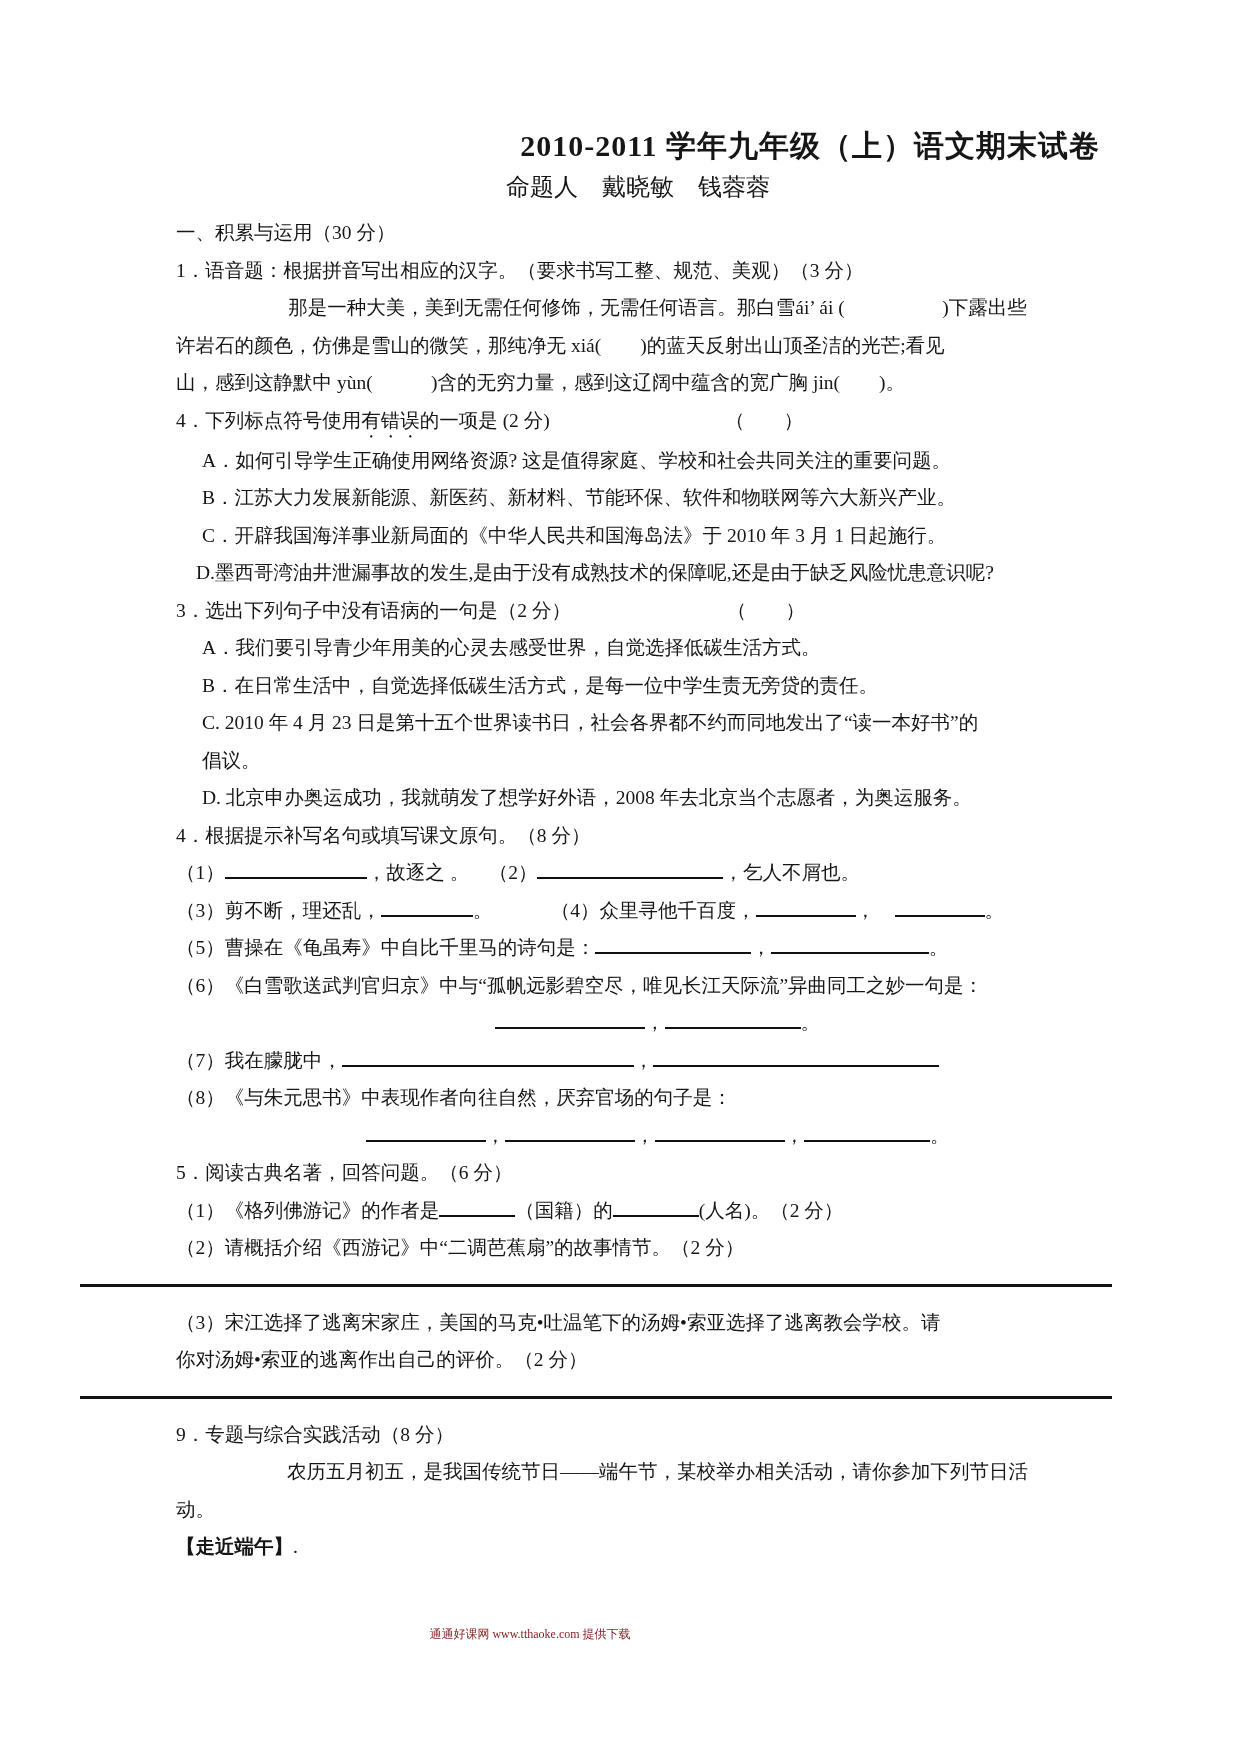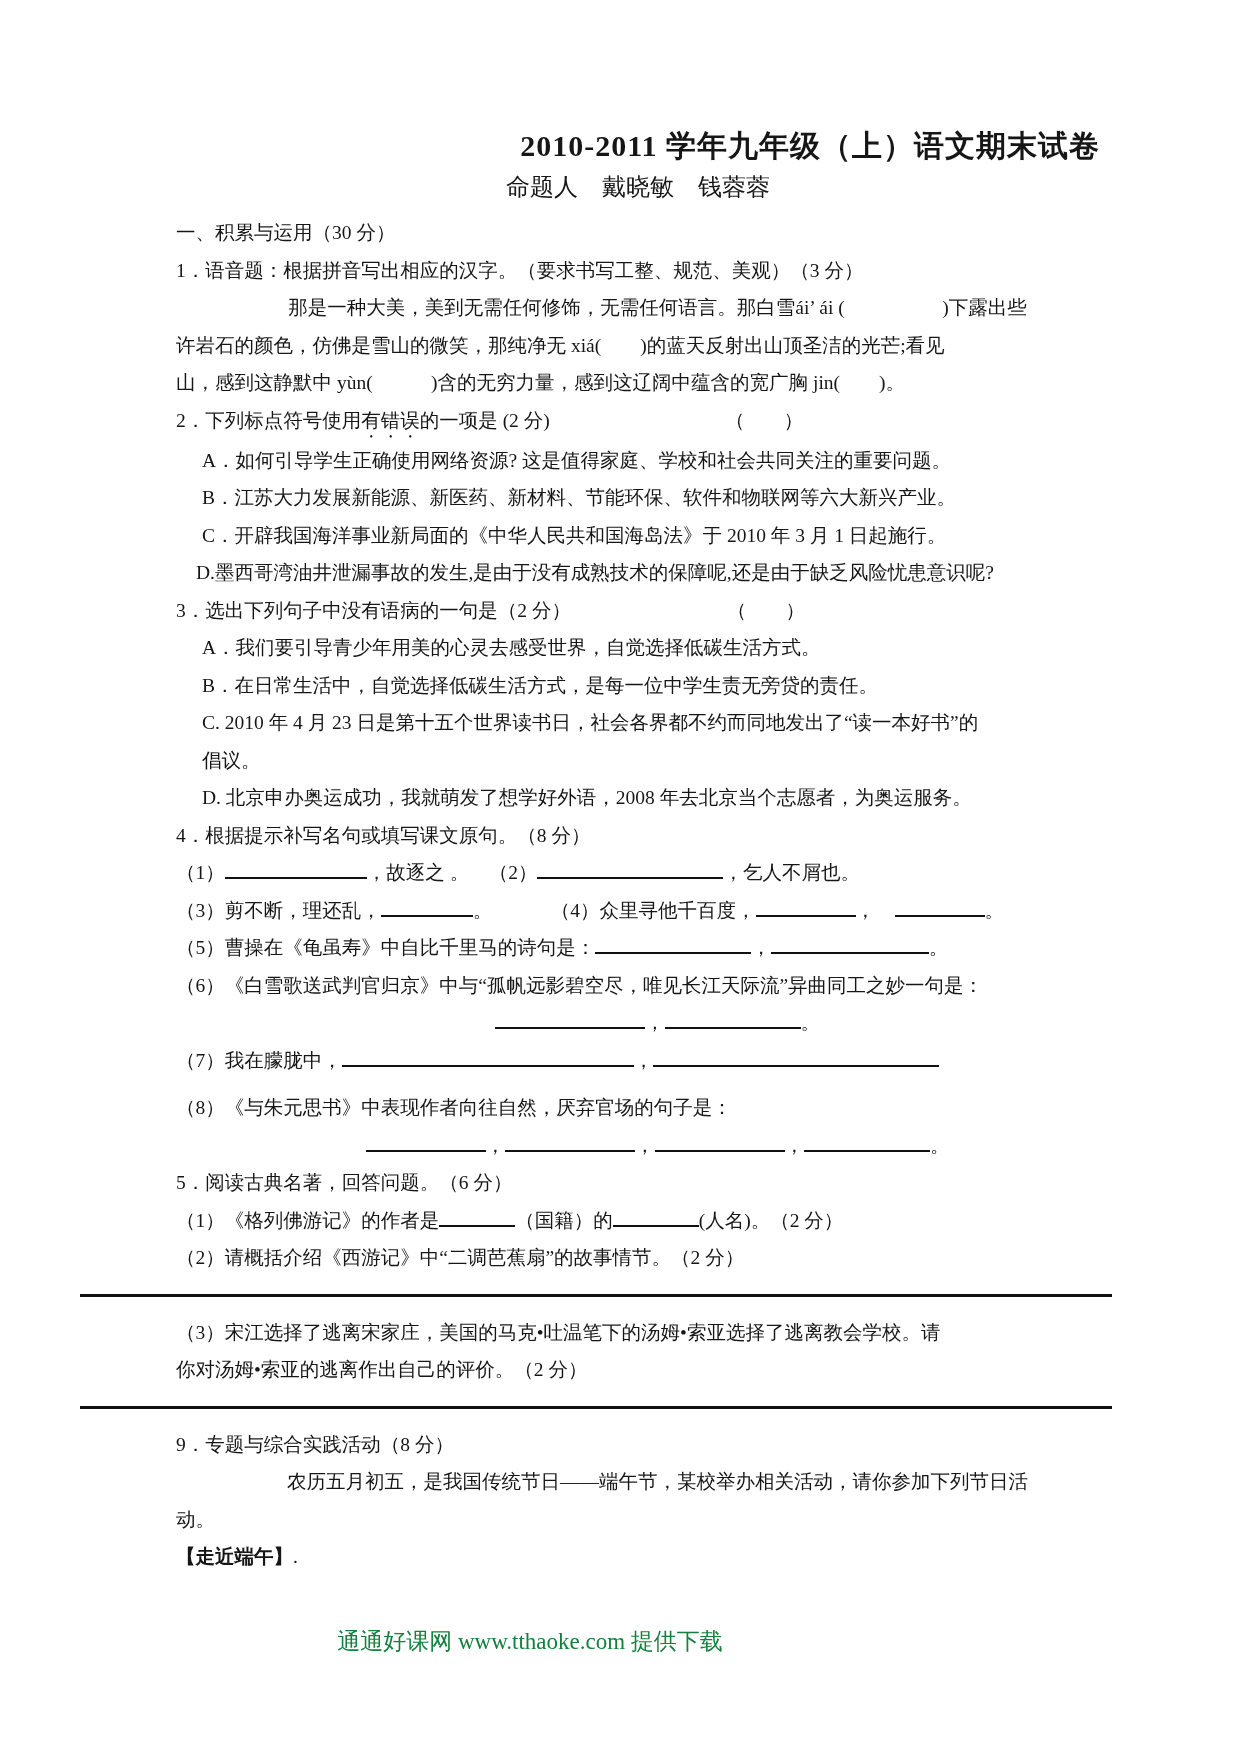--- a/index.html
+++ b/index.html
@@ -18,53 +18,53 @@
   }
   .doc-subtitle{
     text-align:center;font-size:24px;line-height:30px;margin:0 0 12px 0;
   }
   .body-lines{font-size:19.5px;}
   .line{line-height:37.5px;white-space:nowrap;}
   .ind-0{margin-left:0;}
   .ind-1{margin-left:26px;}
   .ind-2{margin-left:20px;}
   .ind-3{margin-left:39px;text-align:center;}
-  .mt10{margin-top:10px;}
+  .mt10{}
   .bold, .b{font-weight:bold;}
   .blank{
     display:inline-block;height:1em;
     border-bottom:2px solid #111;
   }
   .dots{
     -webkit-text-emphasis:dot;text-emphasis:dot;
     -webkit-text-emphasis-position:under;text-emphasis-position:under left;
   }
   .rule{
     border-top:3px solid #111;
     margin:17px 0 17px -96px;
     width:1032px;height:0;
   }
   .doc-footer{
     position:absolute;left:0;top:1626px;width:1060px;
-    text-align:center;font-size:23px;color:#15803d;
+    text-align:center;font-size:12px;color:#7f1d1d;
   }
 </style>
 </head>
 <body>
 
 <div class="page">
   <div class="doc-title">2010-2011 学年九年级（上）语文期末试卷</div>
   <div class="doc-subtitle">命题人　戴晓敏　钱蓉蓉</div>
   <div class="body-lines">
       <div class="line ind-0"><span>一、积累与运用（30 分）</span></div>
       <div class="line ind-0"><span>1．语音题：根据拼音写出相应的汉字。（要求书写工整、规范、美观）（3 分）</span></div>
       <div class="line ind-3"><span>那是一种大美，美到无需任何修饰，无需任何语言。那白雪ái’ ái (　　　　　)下露出些</span></div>
       <div class="line ind-0"><span>许岩石的颜色，仿佛是雪山的微笑，那纯净无 xiá(　　)的蓝天反射出山顶圣洁的光芒;看见</span></div>
       <div class="line ind-0"><span>山，感到这静默中 yùn(　　　)含的无穷力量，感到这辽阔中蕴含的宽广胸 jin(　　)。</span></div>
-      <div class="line ind-0"><span>2．下列标点符号使用</span><span class="dots">有错误</span><span>的一项是 (2 分)　　　　　　　　　（　　）</span></div>
+      <div class="line ind-0"><span>4．下列标点符号使用</span><span class="dots">有错误</span><span>的一项是 (2 分)　　　　　　　　　（　　）</span></div>
       <div class="line ind-1"><span>A．如何引导学生正确使用网络资源? 这是值得家庭、学校和社会共同关注的重要问题。</span></div>
       <div class="line ind-1"><span>B．江苏大力发展新能源、新医药、新材料、节能环保、软件和物联网等六大新兴产业。</span></div>
       <div class="line ind-1"><span>C．开辟我国海洋事业新局面的《中华人民共和国海岛法》于 2010 年 3 月 1 日起施行。</span></div>
       <div class="line ind-2"><span>D.墨西哥湾油井泄漏事故的发生,是由于没有成熟技术的保障呢,还是由于缺乏风险忧患意识呢?</span></div>
       <div class="line ind-0"><span>3．选出下列句子中没有语病的一句是（2 分）　　　　　　　　（　　）</span></div>
       <div class="line ind-1"><span>A．我们要引导青少年用美的心灵去感受世界，自觉选择低碳生活方式。</span></div>
       <div class="line ind-1"><span>B．在日常生活中，自觉选择低碳生活方式，是每一位中学生责无旁贷的责任。</span></div>
       <div class="line ind-1"><span>C. 2010 年 4 月 23 日是第十五个世界读书日，社会各界都不约而同地发出了“读一本好书”的</span></div>
       <div class="line ind-1"><span>倡议。</span></div>
       <div class="line ind-1"><span>D. 北京申办奥运成功，我就萌发了想学好外语，2008 年去北京当个志愿者，为奥运服务。</span></div>

